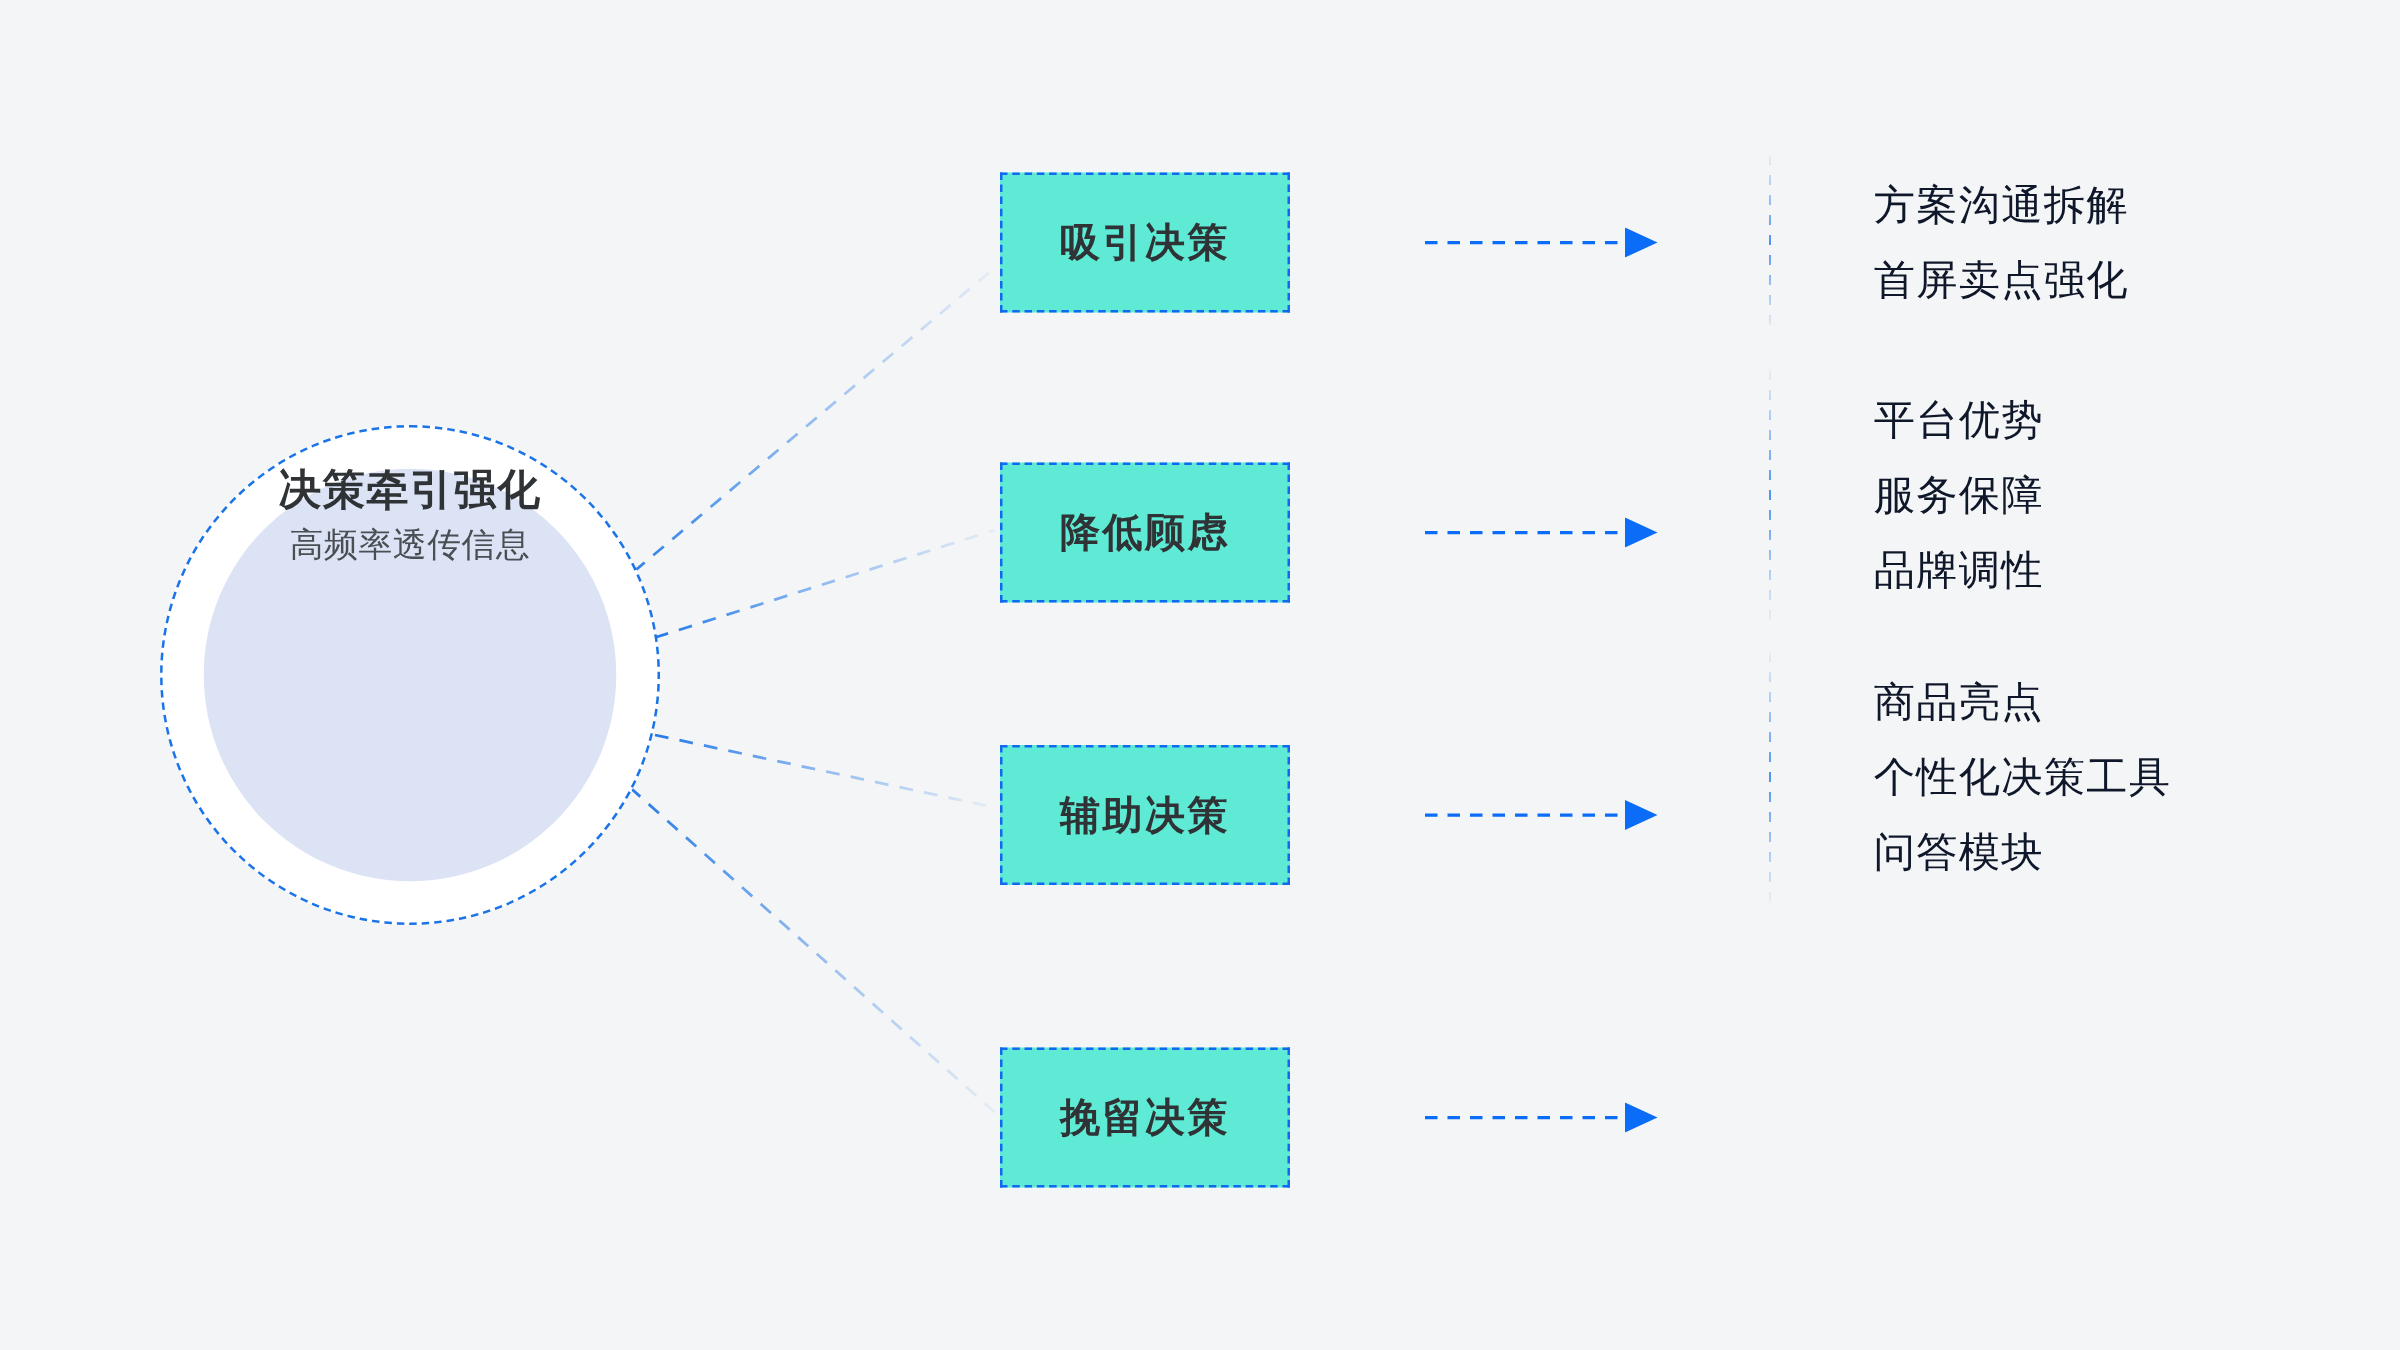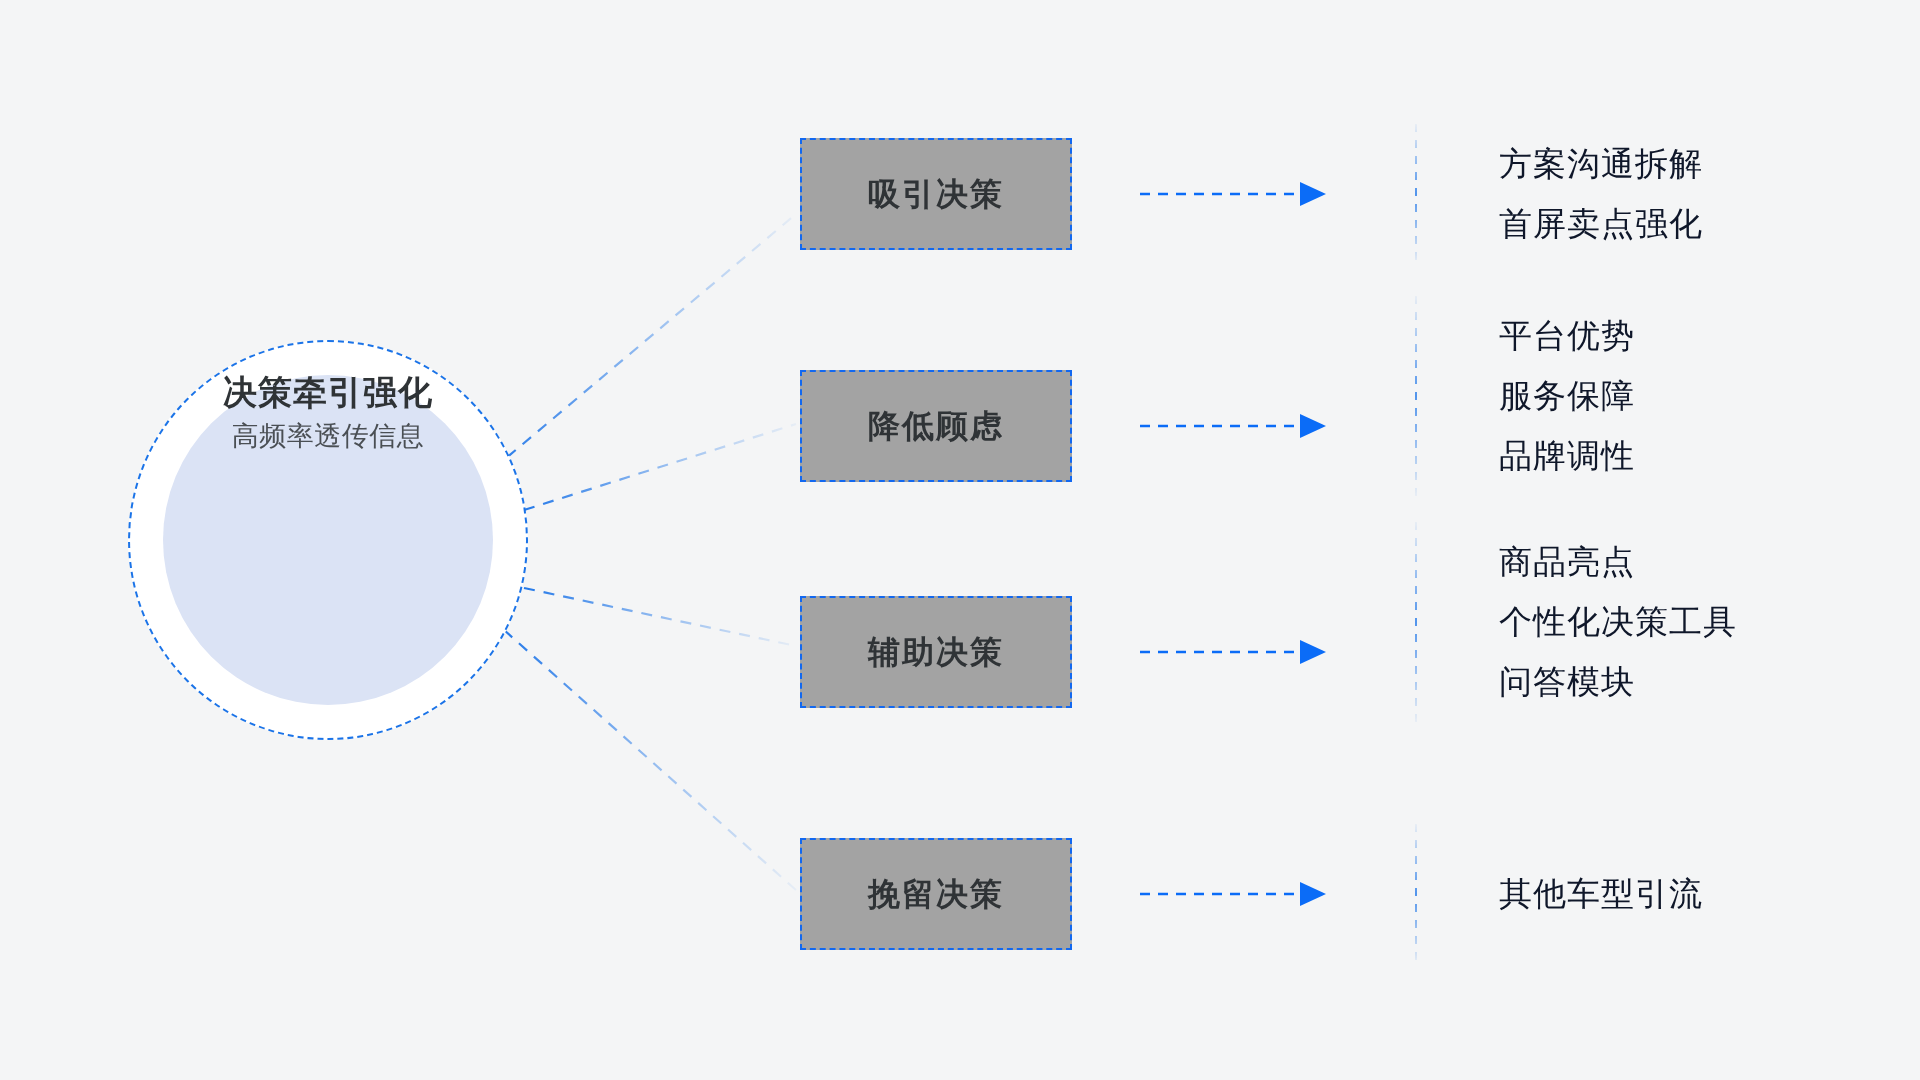--- a/index.html
+++ b/index.html
@@ -71,23 +71,23 @@
     font-size: 27px;
     color: #4a4f54;
     letter-spacing: 0.5px;
     line-height: 1;
   }
 
   
   .stage-box {
     position: absolute;
     left: 800px;
-    width: 272px;
+    width: 232px;
     height: 112px;
-    background: #a3a3a3;
+    background: #5eead4;
     border: 2px dashed #1268f0;
     display: flex;
     align-items: center;
     justify-content: center;
   }
   .stage-box-label {
     font-size: 32px;
     font-weight: bold;
     color: #2f3336;
     letter-spacing: 2px;
@@ -225,20 +225,14 @@
 
   <div class="detail-group" style="top:522px; height:200px">
     <div class="detail-rule"></div>
     <div class="detail-list">
       <div class="detail-item">商品亮点</div>
       <div class="detail-item">个性化决策工具</div>
       <div class="detail-item">问答模块</div>
     </div>
   </div>
 
-  <div class="detail-group" style="top:824px; height:140px">
-    <div class="detail-rule"></div>
-    <div class="detail-list">
-      <div class="detail-item">其他车型引流</div>
-    </div>
-  </div>
 
 </div>
 
 </body></html>

